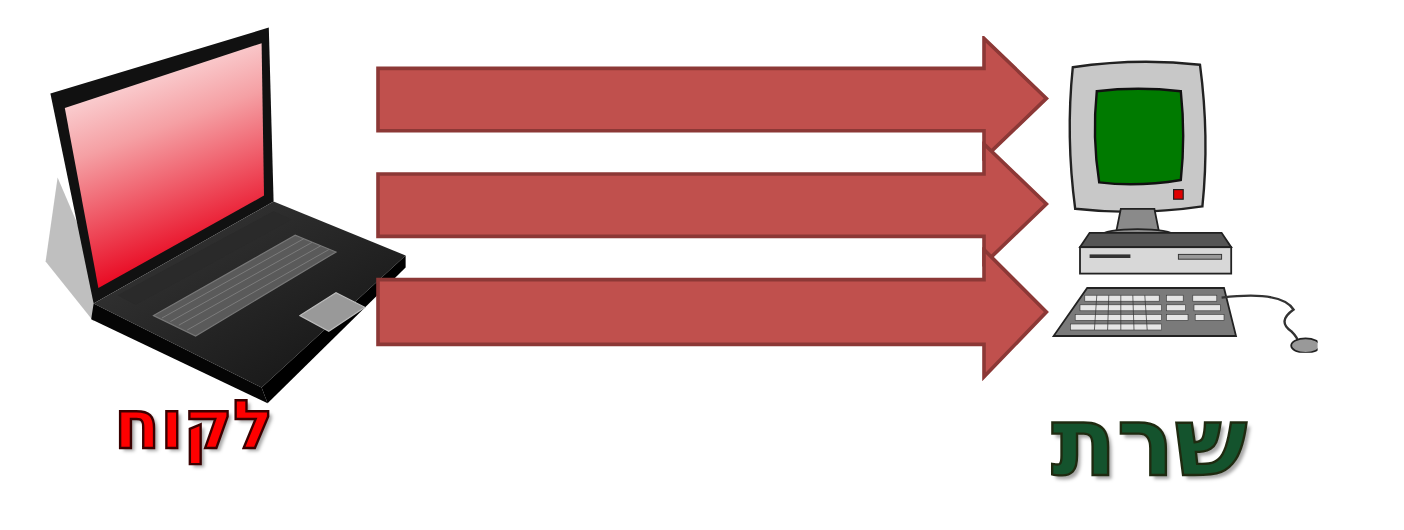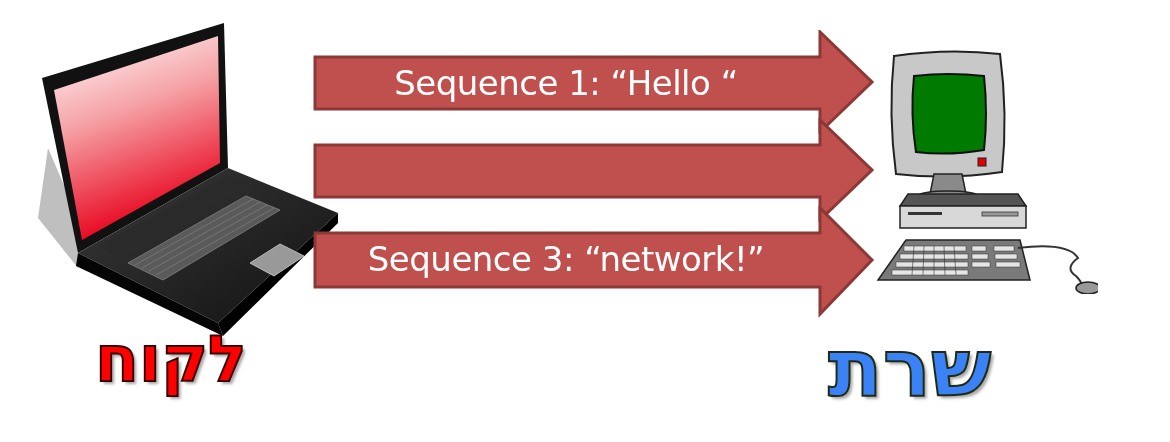--- a/index.html
+++ b/index.html
@@ -7,24 +7,24 @@
          font-family: "Liberation Sans", sans-serif; }
   .abs { position: absolute; }
   .arrow { position: absolute; left: 312px; width: 565px; height: 104px; }
   .arrow svg { position: absolute; left: 0; top: 0; }
   .arrow-label { position: absolute; left: 0; width: 508px; top: 30px; height: 46px;
                  line-height: 46px; text-align: center; color: #ffffff;
                  font-family: "DejaVu Sans", sans-serif; font-size: 34px;
                  letter-spacing: -0.5px; white-space: nowrap; }
   .heb { position: absolute; font-family: "DejaVu Sans", sans-serif; font-weight: bold;
          direction: rtl; white-space: nowrap; }
-  .heb-client { left: 95px; top: 322px; font-size: 64px; color: #ff0000;
+  .heb-client { left: 95px; top: 322px; font-size: 56px; color: #ff0000;
                 -webkit-text-stroke: 2px #3a0000;
                 text-shadow: 3px 3px 3px rgba(0,0,0,0.35); }
-  .heb-server { left: 828px; top: 322px; font-size: 80px; color: #3b82f6;
+  .heb-server { left: 876px; top: 322px; font-size: 80px; color: #14532d;
                 -webkit-text-stroke: 2px #1f2a10;
                 text-shadow: 3px 3px 3px rgba(0,0,0,0.35); }
 </style>
 </head>
 <body>
 
 <div class="abs" style="left:18px; top:18px; width:330px; height:320px;">
   <svg width="330" height="320" viewBox="0 0 330 320">
     <defs>
       <linearGradient id="scr" x1="0" y1="0" x2="0.3" y2="1">
@@ -58,34 +58,32 @@
     </g>
 
     <path d="M232 245 L262 226 L286 238 L256 258 Z" fill="#999" stroke="#bbb" stroke-width="1"></path>
   </svg>
 </div>
 
 <div class="arrow" style="top:30px;">
   <svg width="565" height="104" viewBox="0 0 565 104">
     <path d="M3 27 L508 27 L508 2 L560 52 L508 102 L508 79 L3 79 Z" fill="#c0504d" stroke="#8c3836" stroke-width="3"></path>
   </svg>
-  <div class="arrow-label">Sequence 1: “Hello “</div>
 </div>
 
 <div class="arrow" style="top:118px;">
   <svg width="565" height="104" viewBox="0 0 565 104">
     <path d="M3 27 L508 27 L508 2 L560 52 L508 102 L508 79 L3 79 Z" fill="#c0504d" stroke="#8c3836" stroke-width="3"></path>
   </svg>
 </div>
 
 <div class="arrow" style="top:206px;">
   <svg width="565" height="112" viewBox="0 0 565 112">
     <path d="M3 27 L508 27 L508 2 L560 54 L508 108 L508 81 L3 81 Z" fill="#c0504d" stroke="#8c3836" stroke-width="3"></path>
   </svg>
-  <div class="arrow-label">Sequence 3: “network!”</div>
 </div>
 
 <div class="abs" style="left:868px; top:44px; width:230px; height:250px;">
   <svg width="230" height="250" viewBox="0 0 230 250">
 
     <path d="M26 12 Q80 4 132 10 Q140 70 134 128 Q80 136 28 130 Q20 70 26 12 Z" fill="#c8c8c8" stroke="#222" stroke-width="2"></path>
     <path d="M46 32 Q80 28 116 32 Q120 70 116 106 Q80 112 48 108 Q42 70 46 32 Z" fill="#007a00" stroke="#111" stroke-width="2"></path>
     <rect x="110" y="114" width="8" height="8" fill="#e00000" stroke="#222" stroke-width="1"></rect>
 
     <path d="M66 130 L94 130 L98 150 L62 150 Z" fill="#8a8a8a" stroke="#222" stroke-width="1.5"></path>

